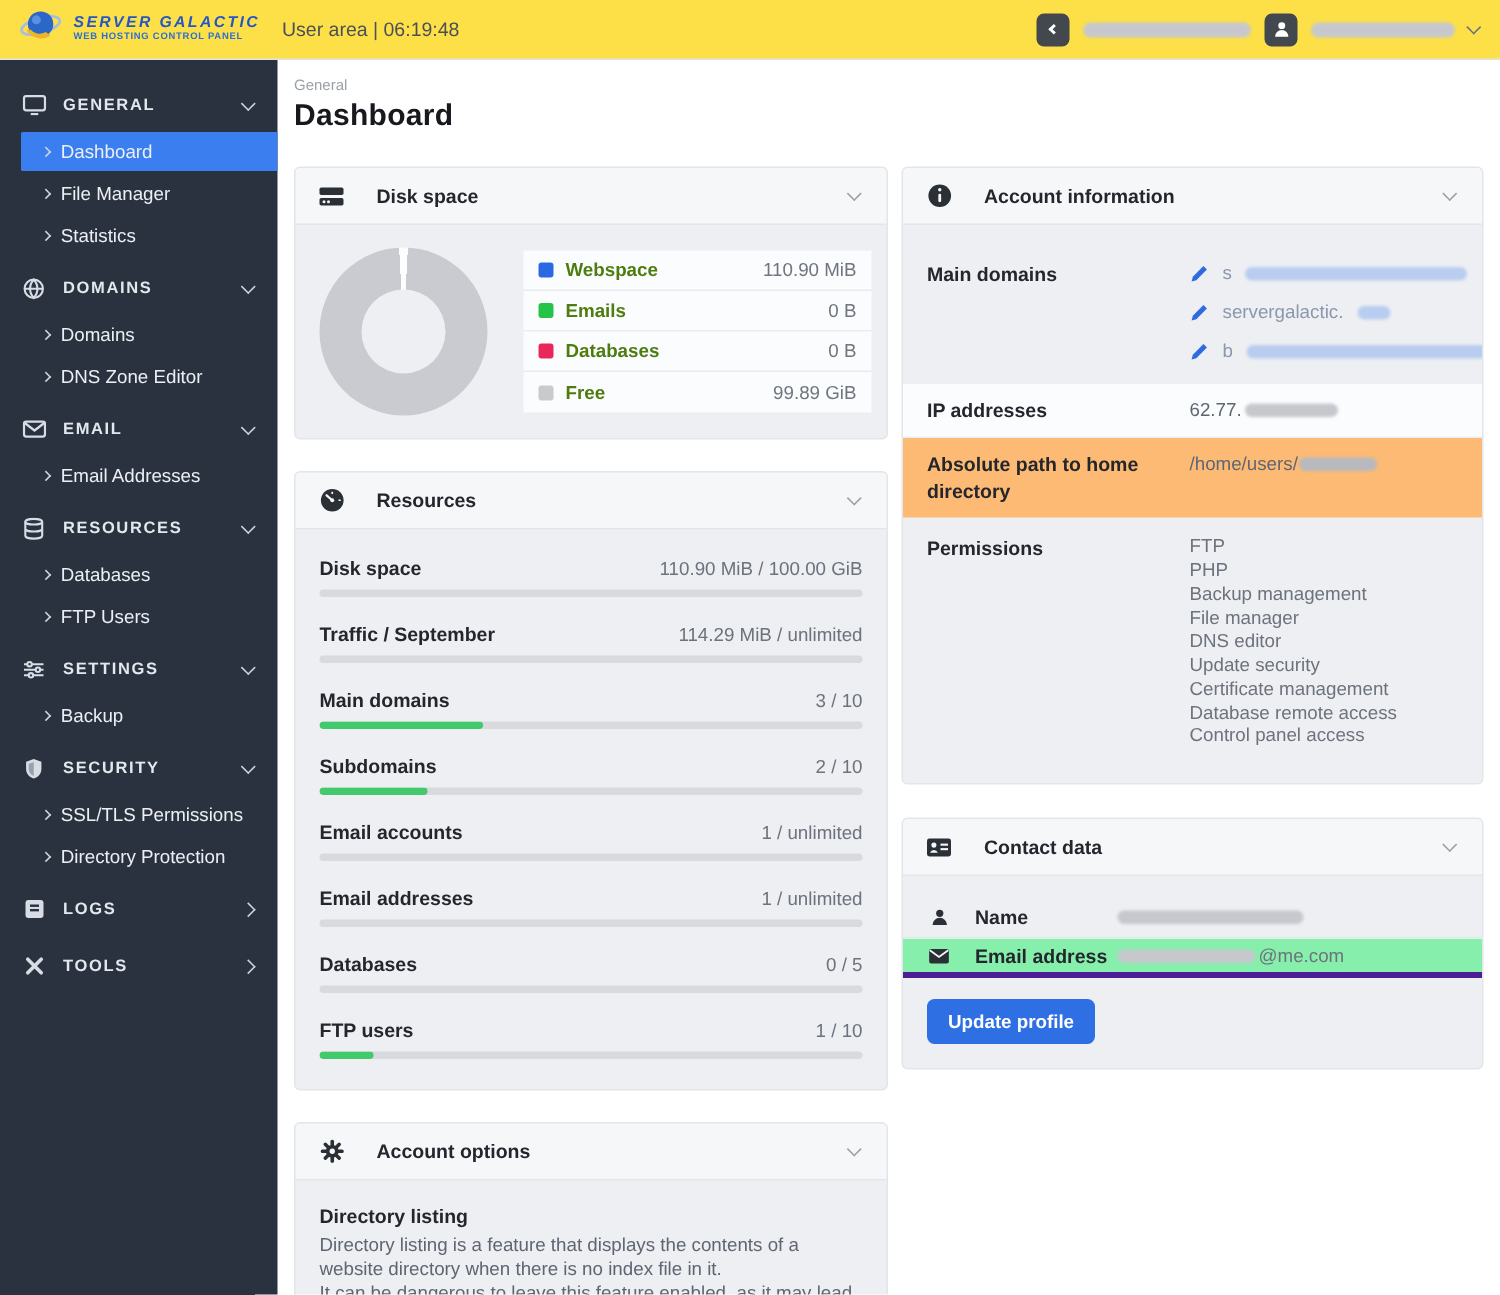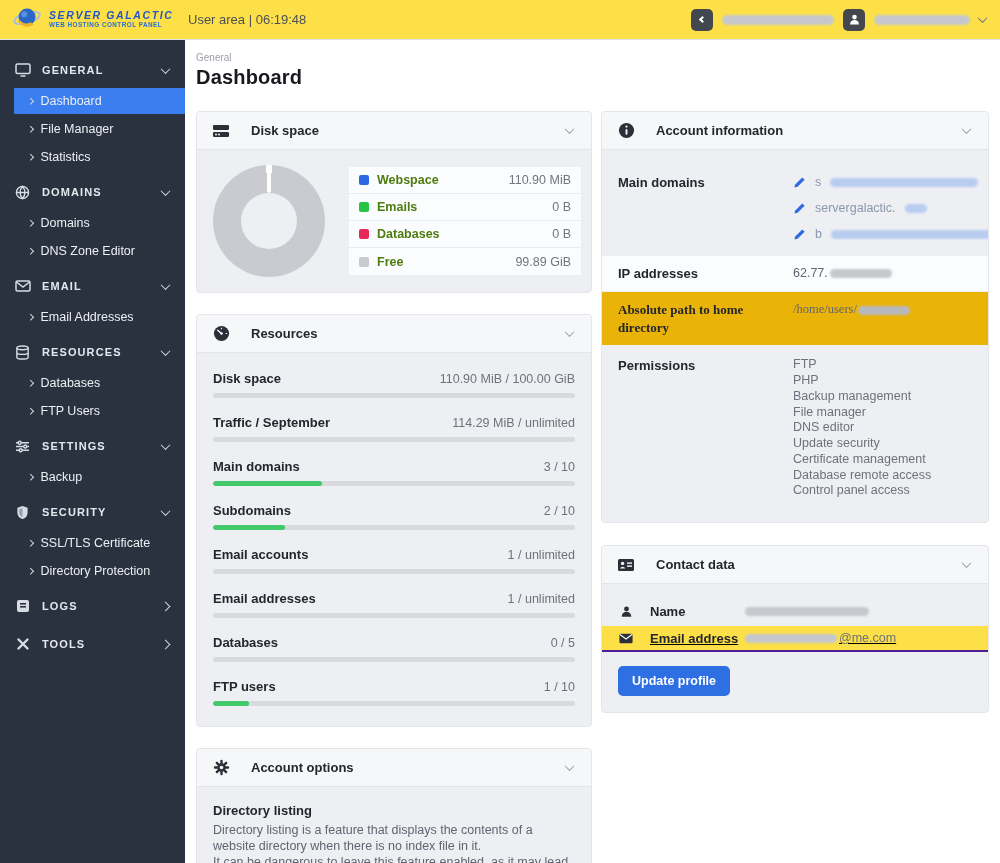--- a/index.html
+++ b/index.html
@@ -73,32 +73,32 @@
 
   
   .opt-body { padding:16px 16px 18px 16px; }
   .opt-title { font-size:13px; font-weight:700; color:#23262c; margin-bottom:5px; }
   .opt-desc { font-size:12.5px; color:#5f6672; line-height:1.27; }
 
   
   .info-body { padding:10px 0 14px 0; }
   .info-row { display:grid; grid-template-columns:175px 1fr; padding:9px 16px; align-items:start; }
   .info-row.white { background:#fbfcfd; border-top:1px solid #eceef1; border-bottom:1px solid #eceef1; }
-  .info-row.yellow { background:#eab308;font-family:Liberation Serif, serif; }
+  .info-row.yellow { background:#fdba74; }
   .info-label { font-size:13px; font-weight:700; color:#23262c; line-height:1.35; padding-right:8px; }
   .info-val { font-size:12.5px; color:#5f6672; line-height:1.35; }
   .domain-link { display:flex; align-items:center; gap:9px; margin-bottom:9px; }
   .domain-link:last-child { margin-bottom:0; }
   .domain-text { font-size:12.5px; color:#8b97ad; }
   .perm-line { font-size:12.5px; color:#6d737d; line-height:1.26; }
 
   
   .contact-body { padding:14px 0 16px 0; }
   .contact-row { display:flex; align-items:center; height:27px; padding:0 16px; }
-  .contact-row.white { background:#fde047; border-top:1px solid #eceef1; border-bottom:2px solid #4c1d95;text-decoration:underline; }
+  .contact-row.white { background:#86efac; border-top:1px solid #eceef1; border-bottom:4px solid #4c1d95; }
   .contact-row .cicon { width:16px; display:flex; justify-content:center; margin-right:16px; }
   .contact-label { font-size:13px; font-weight:700; color:#23262c; width:95px; }
   .contact-val { font-size:12.5px; color:#6d737d; display:flex; align-items:center; }
   .btn-blue { display:inline-block; margin:14px 0 0 16px; background:#2e6fe3; color:#ffffff; font-size:12.5px; font-weight:700; padding:8px 14px; border-radius:5px; border:none; cursor:pointer; }
 </style>
 </head>
 <body>
 
 <div class="topbar">
   <div class="logo">
@@ -232,21 +232,21 @@
         <svg width="13" height="15" viewBox="0 0 14 16">
           <path d="M7 1 1.5 3v5c0 4 2.7 6.3 5.5 7 2.8-.7 5.5-3 5.5-7V3z" fill="#d8dde5"></path>
           <path d="M7 3.2 3.4 4.5v3.6c0 2.7 1.8 4.3 3.6 4.9z" fill="#2a323f" opacity=".35"></path>
         </svg>
       </span>
     <span class="slabel">SECURITY</span>
     <span class="chev down"></span>
   </div>
   <div class="side-item">
       <span class="chev sm right"></span>
-      <span>SSL/TLS Certificate</span>
+      <span>SSL/TLS Permissions</span>
     </div>
   <div class="side-item">
       <span class="chev sm right"></span>
       <span>Directory Protection</span>
     </div>
 
   <div class="side-section">
     <span class="icon">
         <svg width="14" height="14" viewBox="0 0 14 14">
           <rect x="1" y="1" width="12" height="12" rx="2" fill="#d8dde5"></rect>

